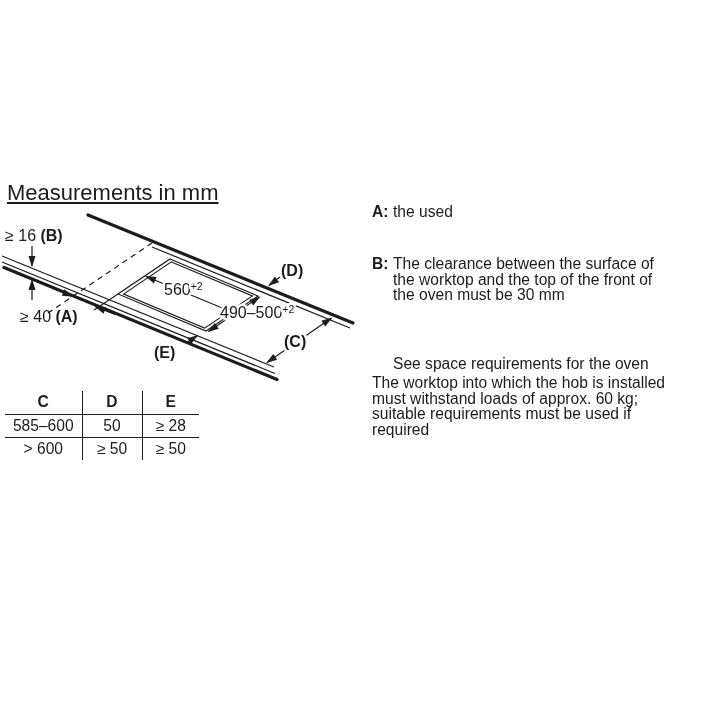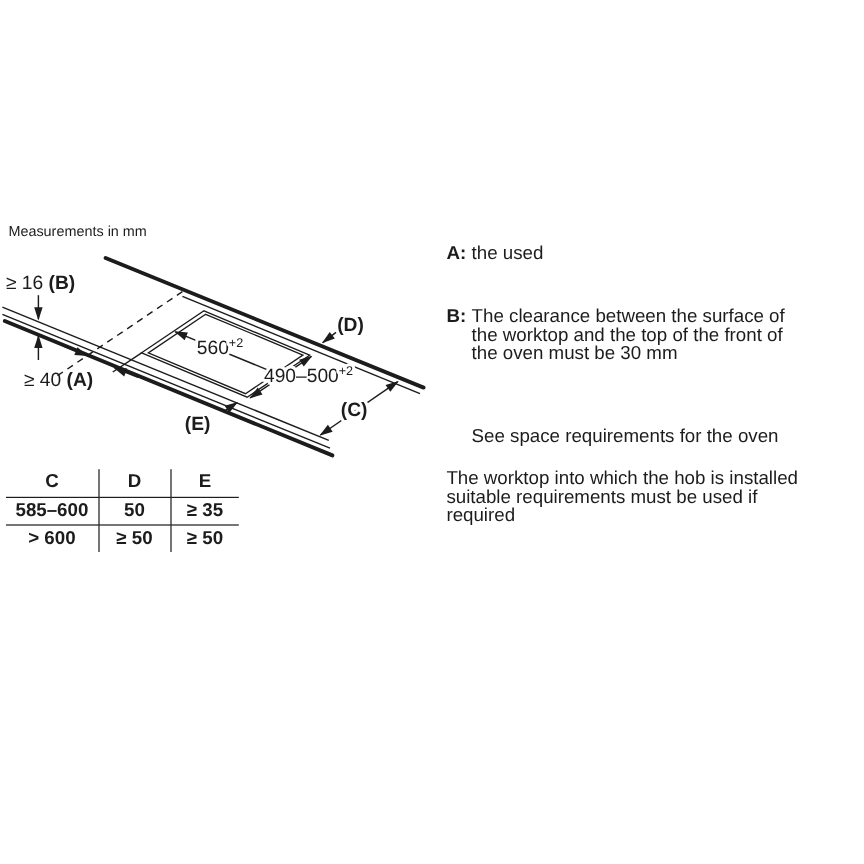--- a/index.html
+++ b/index.html
@@ -1,21 +1,21 @@
 <!DOCTYPE html>
 <html><head>
 <meta charset="utf-8">
 <style>
   * { margin: 0; padding: 0; box-sizing: border-box; }
   html, body { width: 720px; height: 720px; background: #ffffff; overflow: hidden; }
   body { font-family: "Liberation Sans", "DejaVu Sans", sans-serif; color: #1c1c1c; position: relative; }
 
   .page-title {
     position: absolute; left: 7px; top: 185px;
-    font-size: 12px; line-height: 16px;
+    font-size: 22px; line-height: 16px; text-decoration: underline;
   }
 
   svg.diagram { position: absolute; left: 0; top: 0; width: 720px; height: 720px; }
   svg.diagram line, svg.diagram polygon, svg.diagram path { stroke: #1c1c1c; }
   svg.diagram .thin  { stroke-width: 1.2; fill: none; }
   svg.diagram .thick { stroke-width: 3.2; fill: none; stroke-linecap: round; }
   svg.diagram .dash  { stroke-width: 1.2; fill: none; stroke-dasharray: 5.5 4.5; }
   svg.diagram .cut   { stroke-width: 1.15; fill: #ffffff; }
   svg.diagram .cut2  { stroke-width: 1.1; fill: none; }
   svg.diagram text   { font-family: "Liberation Sans", "DejaVu Sans", sans-serif; font-size: 16px; fill: #1c1c1c; stroke: none; }
@@ -23,38 +23,38 @@
   svg.diagram .halo  { stroke: #ffffff; stroke-width: 5px; paint-order: stroke; stroke-linejoin: round; }
   svg.diagram marker path { fill: #1c1c1c; stroke: none; }
 
   .dim-table {
     position: absolute; left: 5px; top: 391px;
     border-collapse: collapse;
     font-size: 15.6px;
   }
   .dim-table th, .dim-table td {
     text-align: center; vertical-align: middle;
-    height: 23px; font-weight: bold; padding: 0 4px;
+    height: 23px; font-weight: normal; padding: 0 4px;
   }
   .dim-table th { font-weight: bold; }
   .dim-table .c1 { width: 77px; }
   .dim-table .c2 { width: 60px; }
   .dim-table .c3 { width: 57px; }
   .dim-table th.c1, .dim-table td.c1,
   .dim-table th.c2, .dim-table td.c2 { border-right: 1.6px solid #1c1c1c; }
   .dim-table thead th { border-bottom: 1.6px solid #1c1c1c; }
   .dim-table tbody tr:first-child td { border-bottom: 1.6px solid #1c1c1c; }
 
   .notes { position: absolute; left: 372px; top: 0; width: 340px; font-size: 15.6px; line-height: 15.5px; }
   .note  { position: absolute; left: 0; display: flex; }
   .note .key { font-weight: bold; width: 21px; flex: 0 0 21px; }
   .note-a { top: 204px; }
   .note-b { top: 256px; }
   .note-see { top: 356px; padding-left: 21px; }
-  .note-load { top: 391px; }
+  .note-load { top: 375px; }
 </style>
 </head>
 <body>
 
 <div class="page-title">Measurements in mm</div>
 
 <svg class="diagram" viewBox="0 0 720 720" aria-hidden="true">
   <defs>
     <marker id="ah" viewBox="0 0 12 8" markerWidth="12" markerHeight="8" refX="10.5" refY="4" orient="auto" markerUnits="userSpaceOnUse">
       <path d="M0.5,0.5 L11.5,4 L0.5,7.5 Z"></path>
@@ -125,21 +125,21 @@
     <tr>
       <th class="c1">C</th>
       <th class="c2">D</th>
       <th class="c3">E</th>
     </tr>
   </thead>
   <tbody>
     <tr>
       <td class="c1">585–600</td>
       <td class="c2">50</td>
-      <td class="c3">≥ 35</td>
+      <td class="c3">≥ 28</td>
     </tr>
     <tr>
       <td class="c1">&gt; 600</td>
       <td class="c2">≥ 50</td>
       <td class="c3">≥ 50</td>
     </tr>
   </tbody>
 </table>
 
 <div class="notes">
@@ -157,17 +157,18 @@
       <div>the worktop and the top of the front of</div>
       <div>the oven must be 30 mm</div>
     </div>
   </div>
 
   <div class="note note-see">See space requirements for the oven</div>
 
   <div class="note note-load">
     <div class="body">
       <div>The worktop into which the hob is installed</div>
+      <div>must withstand loads of approx. 60 kg;</div>
       <div>suitable requirements must be used if</div>
       <div>required</div>
     </div>
   </div>
 </div>
 
 </body></html>

